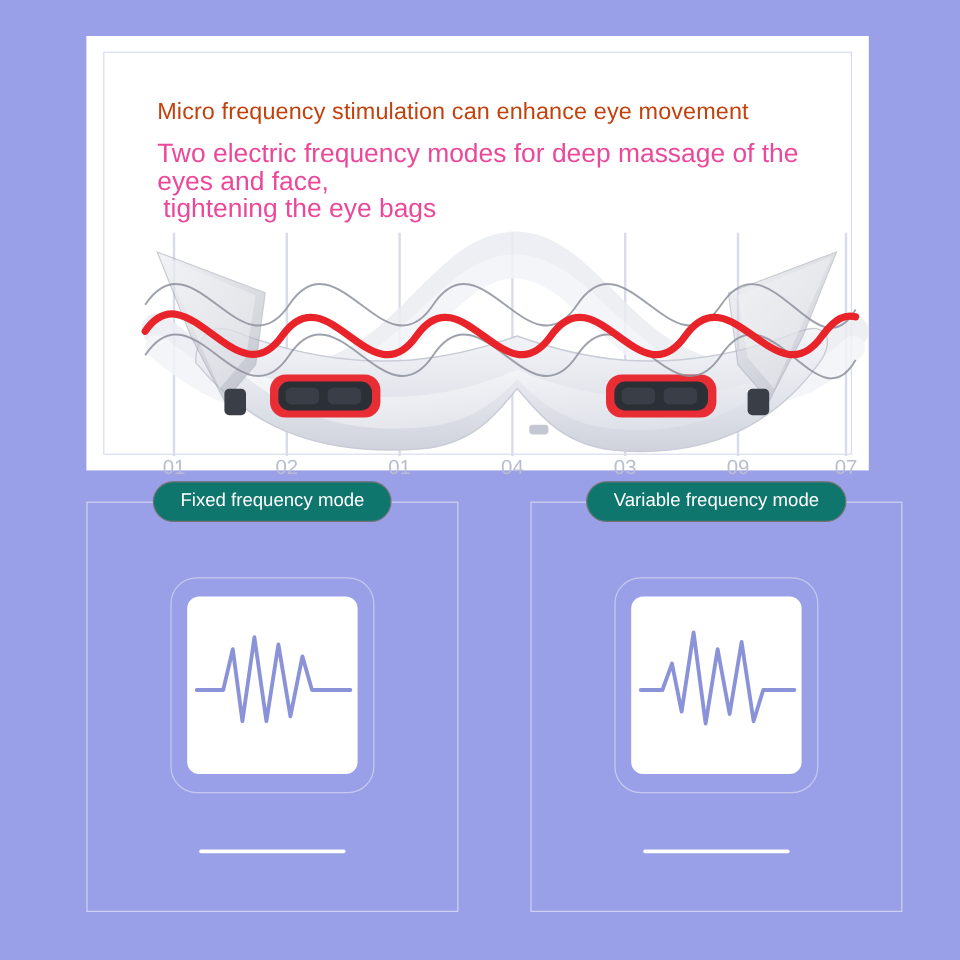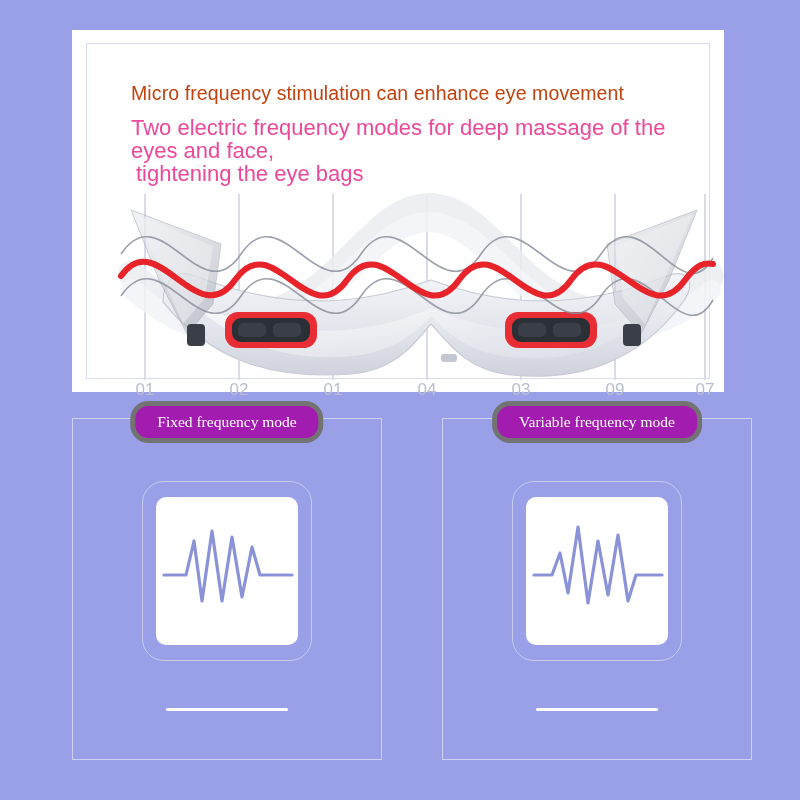--- a/index.html
+++ b/index.html
@@ -95,28 +95,27 @@
     box-sizing: border-box;
   }
   .card.left  { left: 72px; }
   .card.right { left: 414px; margin-left: 28px; }
 
   .card-title {
     position: absolute;
     top: -18px;
     left: 50%;
     transform: translateX(-50%);
-    background: #a21caf;
-    border: 5px solid #737373;
+    background: #0f766e;
+    border: 1px solid #737373;
     border-radius: 18px;
     padding: 7px 22px;
     font-size: 15.5px;
     color: #ffffff;
     white-space: nowrap;
-    font-family: Liberation Serif, serif;
   }
 
   .wave-box {
     position: absolute;
     left: 50%;
     transform: translateX(-50%);
     top: 62px;
     width: 170px;
     height: 180px;
     border: 1px solid #c6cbee;

